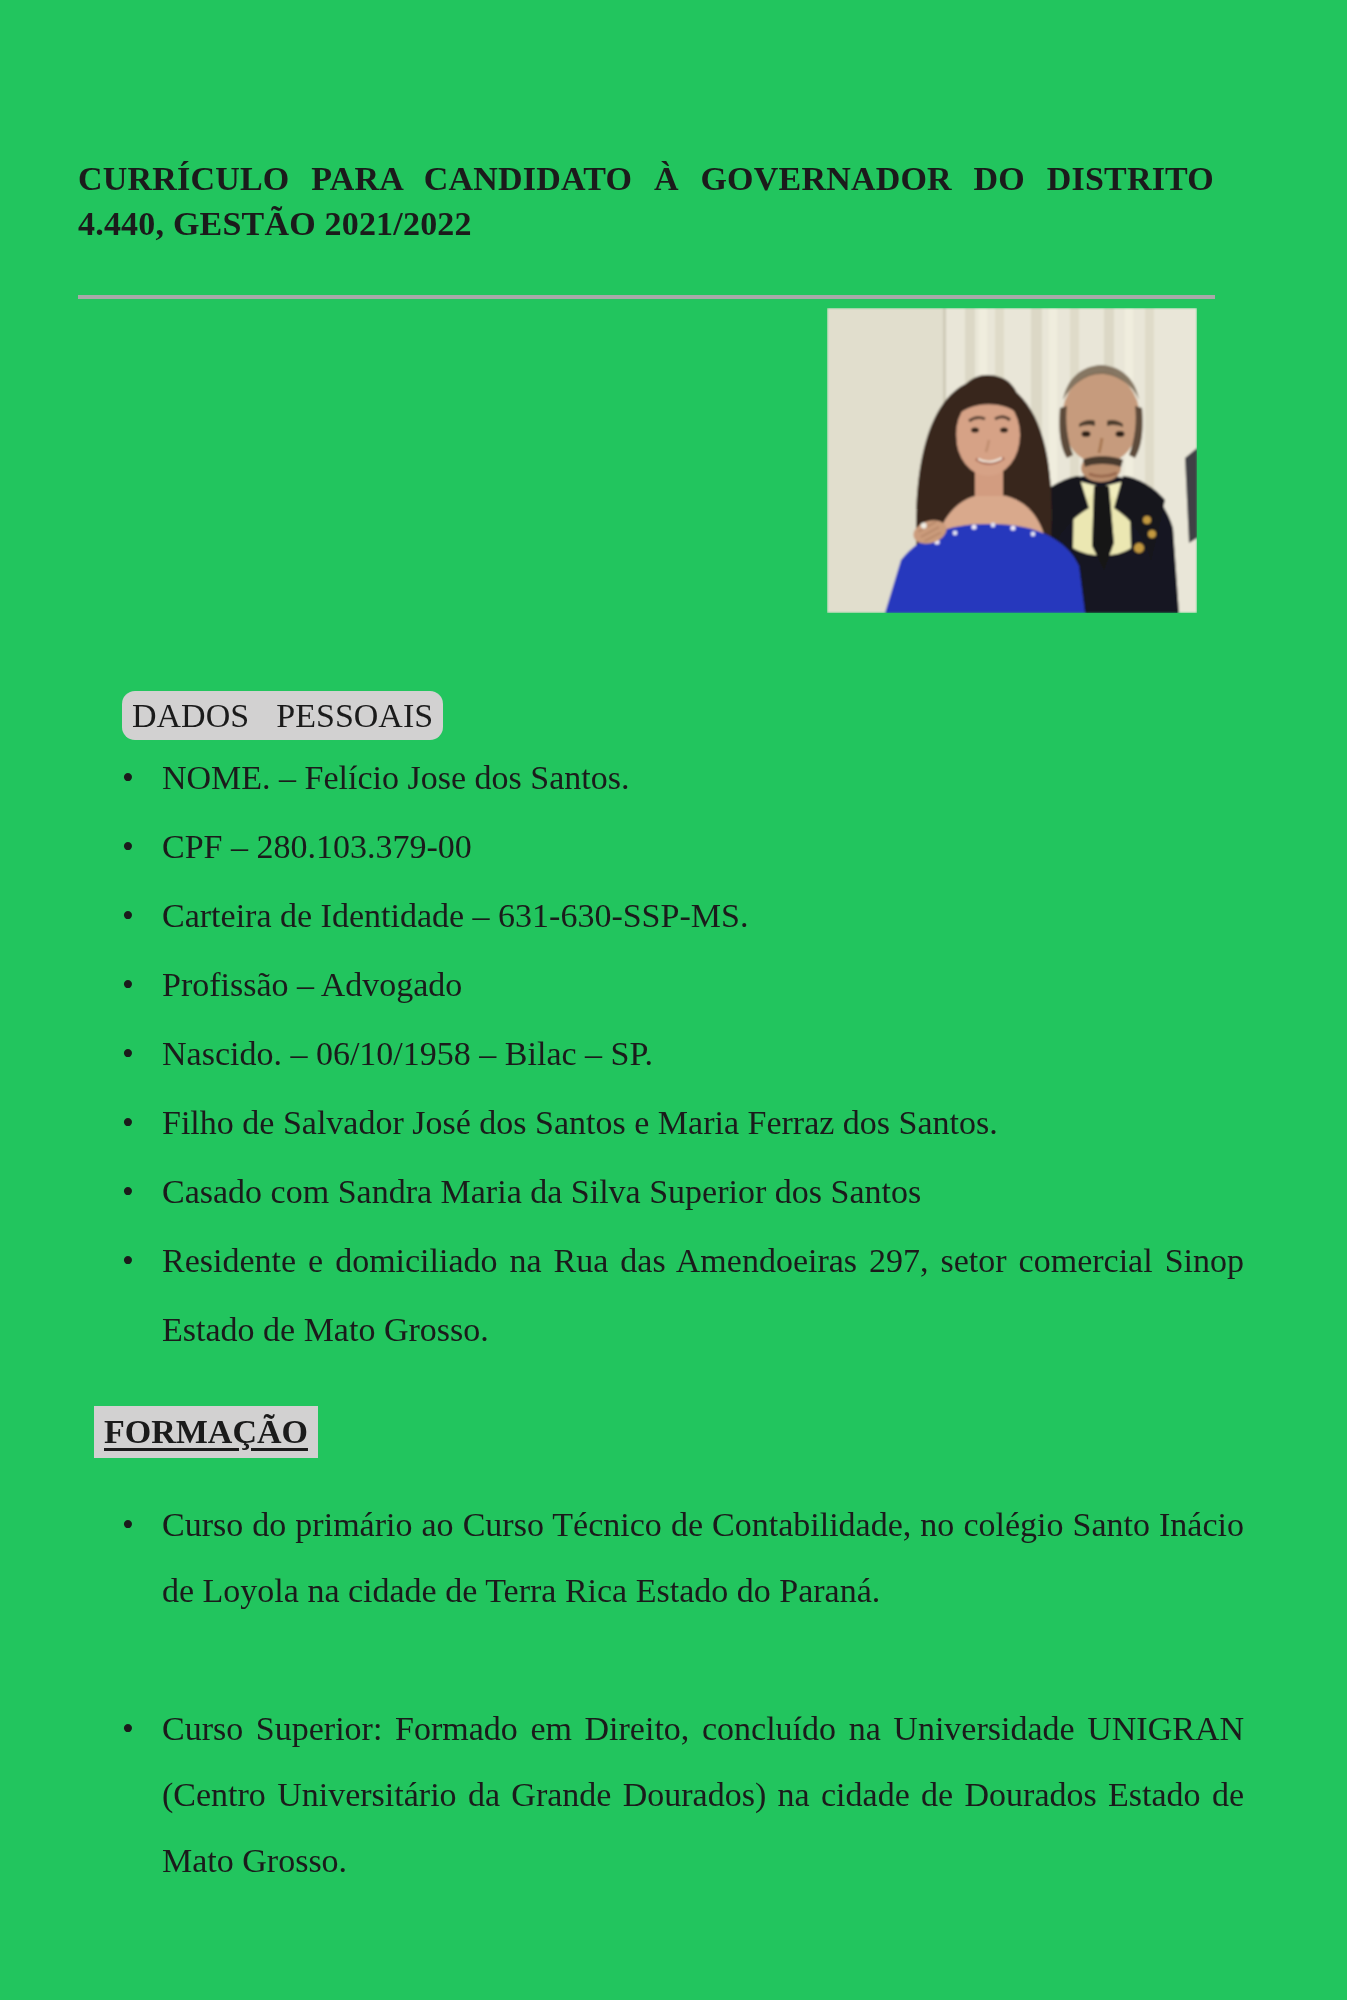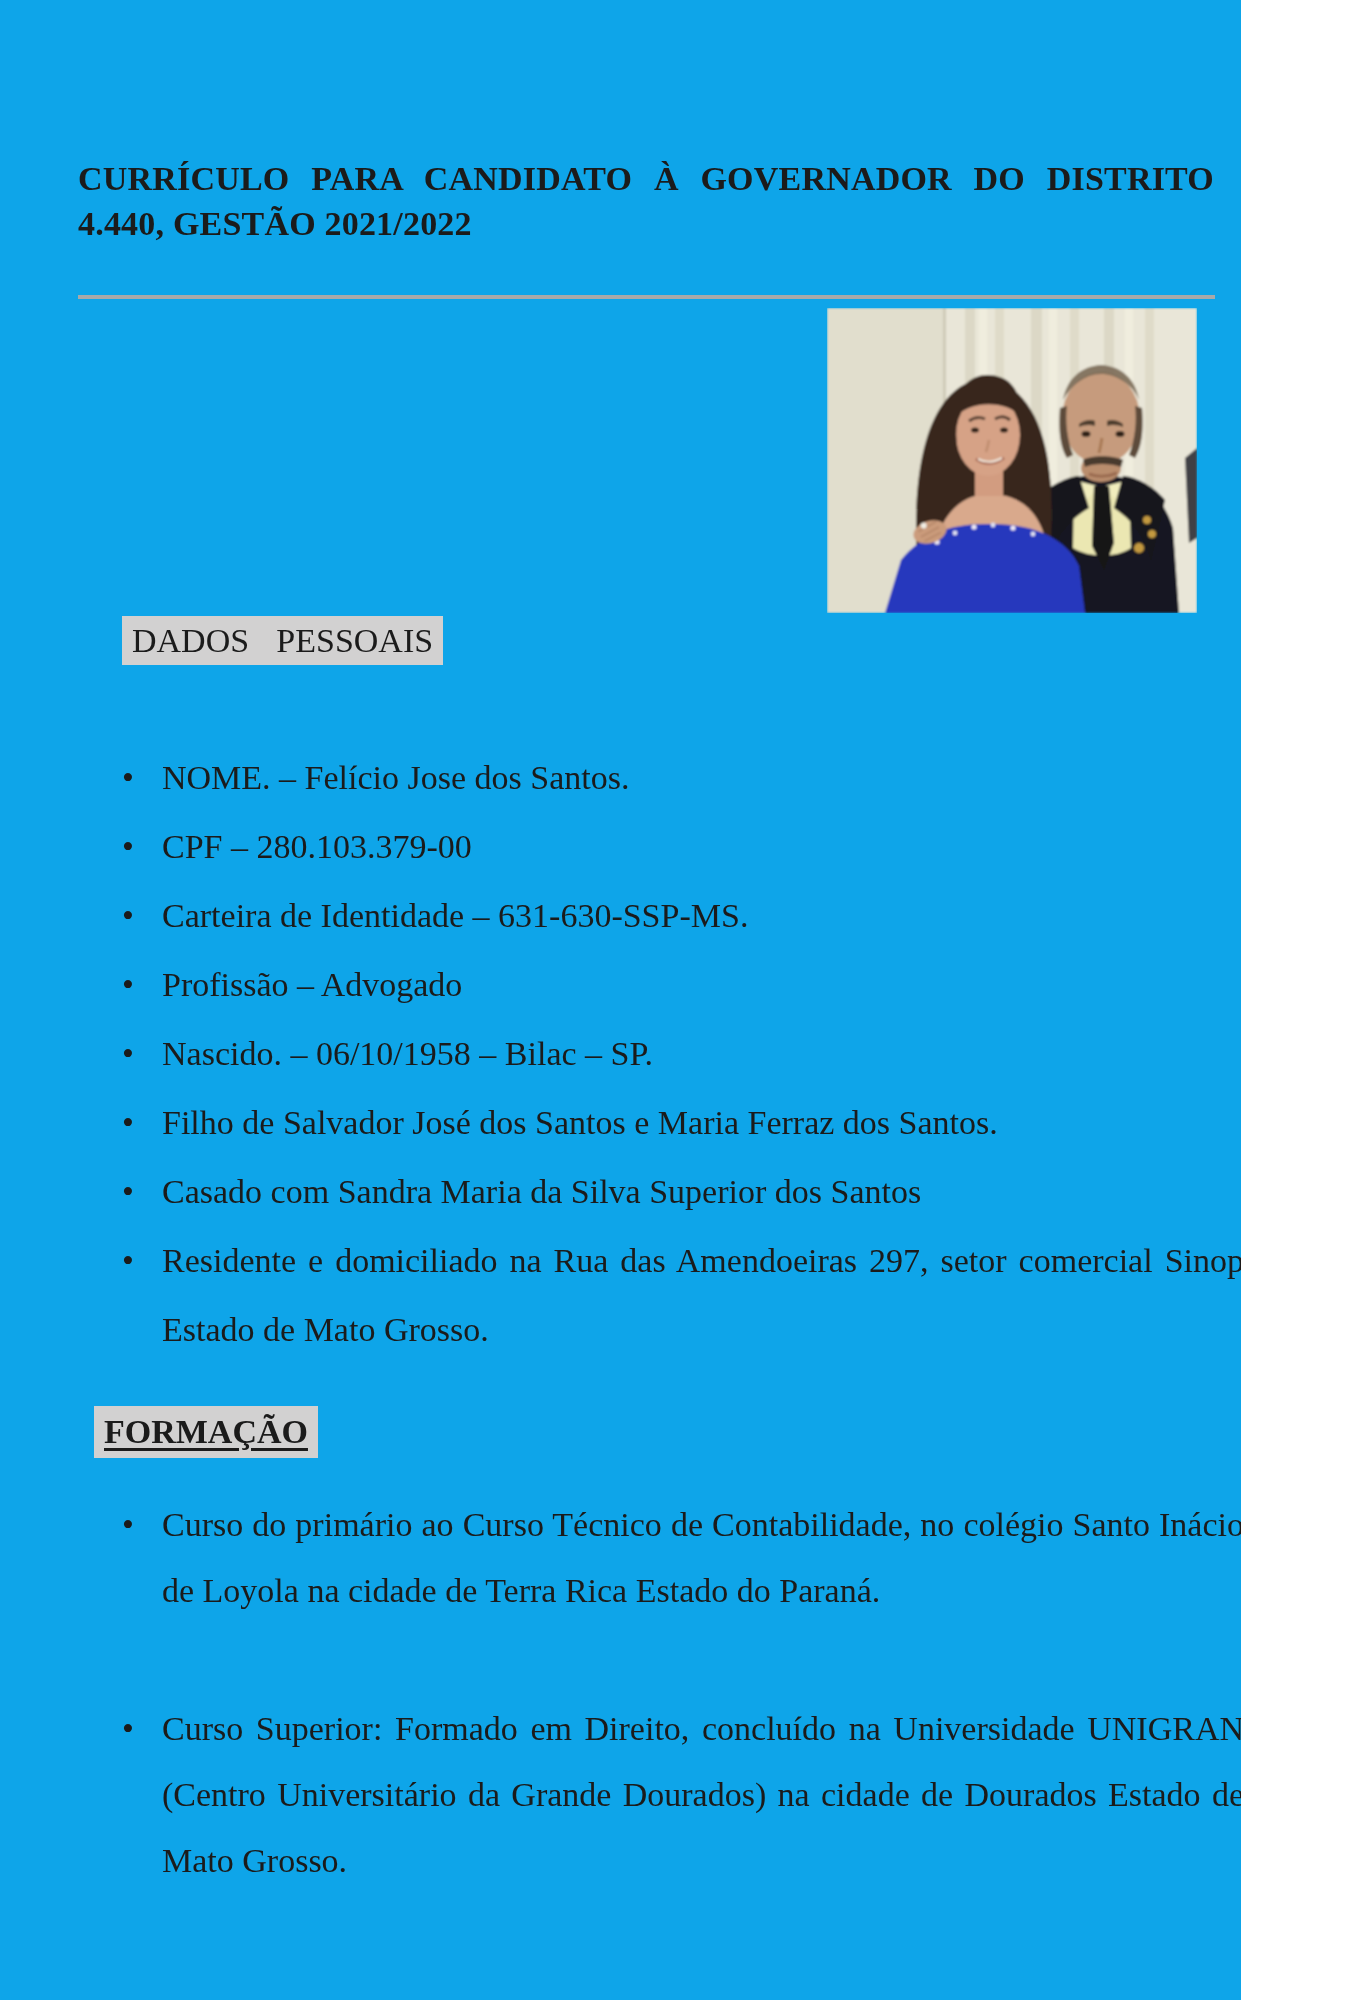--- a/index.html
+++ b/index.html
@@ -1,20 +1,20 @@
 <!DOCTYPE html>
 <html lang="pt"><head>
 <meta charset="utf-8">
 <style>
   html, body { margin: 0; padding: 0; background: #ffffff; }
   .page {
     position: relative;
-    width: 1241px;
+    width: 1347px;
     height: 2000px;
-    background: #0ea5e9;
+    background: #22c55e;
     font-family: "Liberation Serif", "DejaVu Serif", serif;
     color: #1b1b1b;
     overflow: hidden;
   }
 
   
   .doc-title {
     position: absolute;
     left: 78px;
     top: 156px;
@@ -55,23 +55,24 @@
     position: absolute;
     display: inline-block;
     background: #d2d1d1;
     font-size: 34px;
     line-height: 49px;
     padding: 0 10px;
     white-space: nowrap;
   }
   .hdr-dados {
     left: 122px;
-    top: 616px;
+    top: 691px;
     word-spacing: 0.55em;
     font-weight: normal;
+    border-radius: 13px;
   }
   .hdr-formacao {
     left: 94px;
     top: 1406px;
     line-height: 52px;
     font-weight: bold;
     text-decoration: underline;
     text-decoration-thickness: 3px;
     text-underline-offset: 5px;
   }

